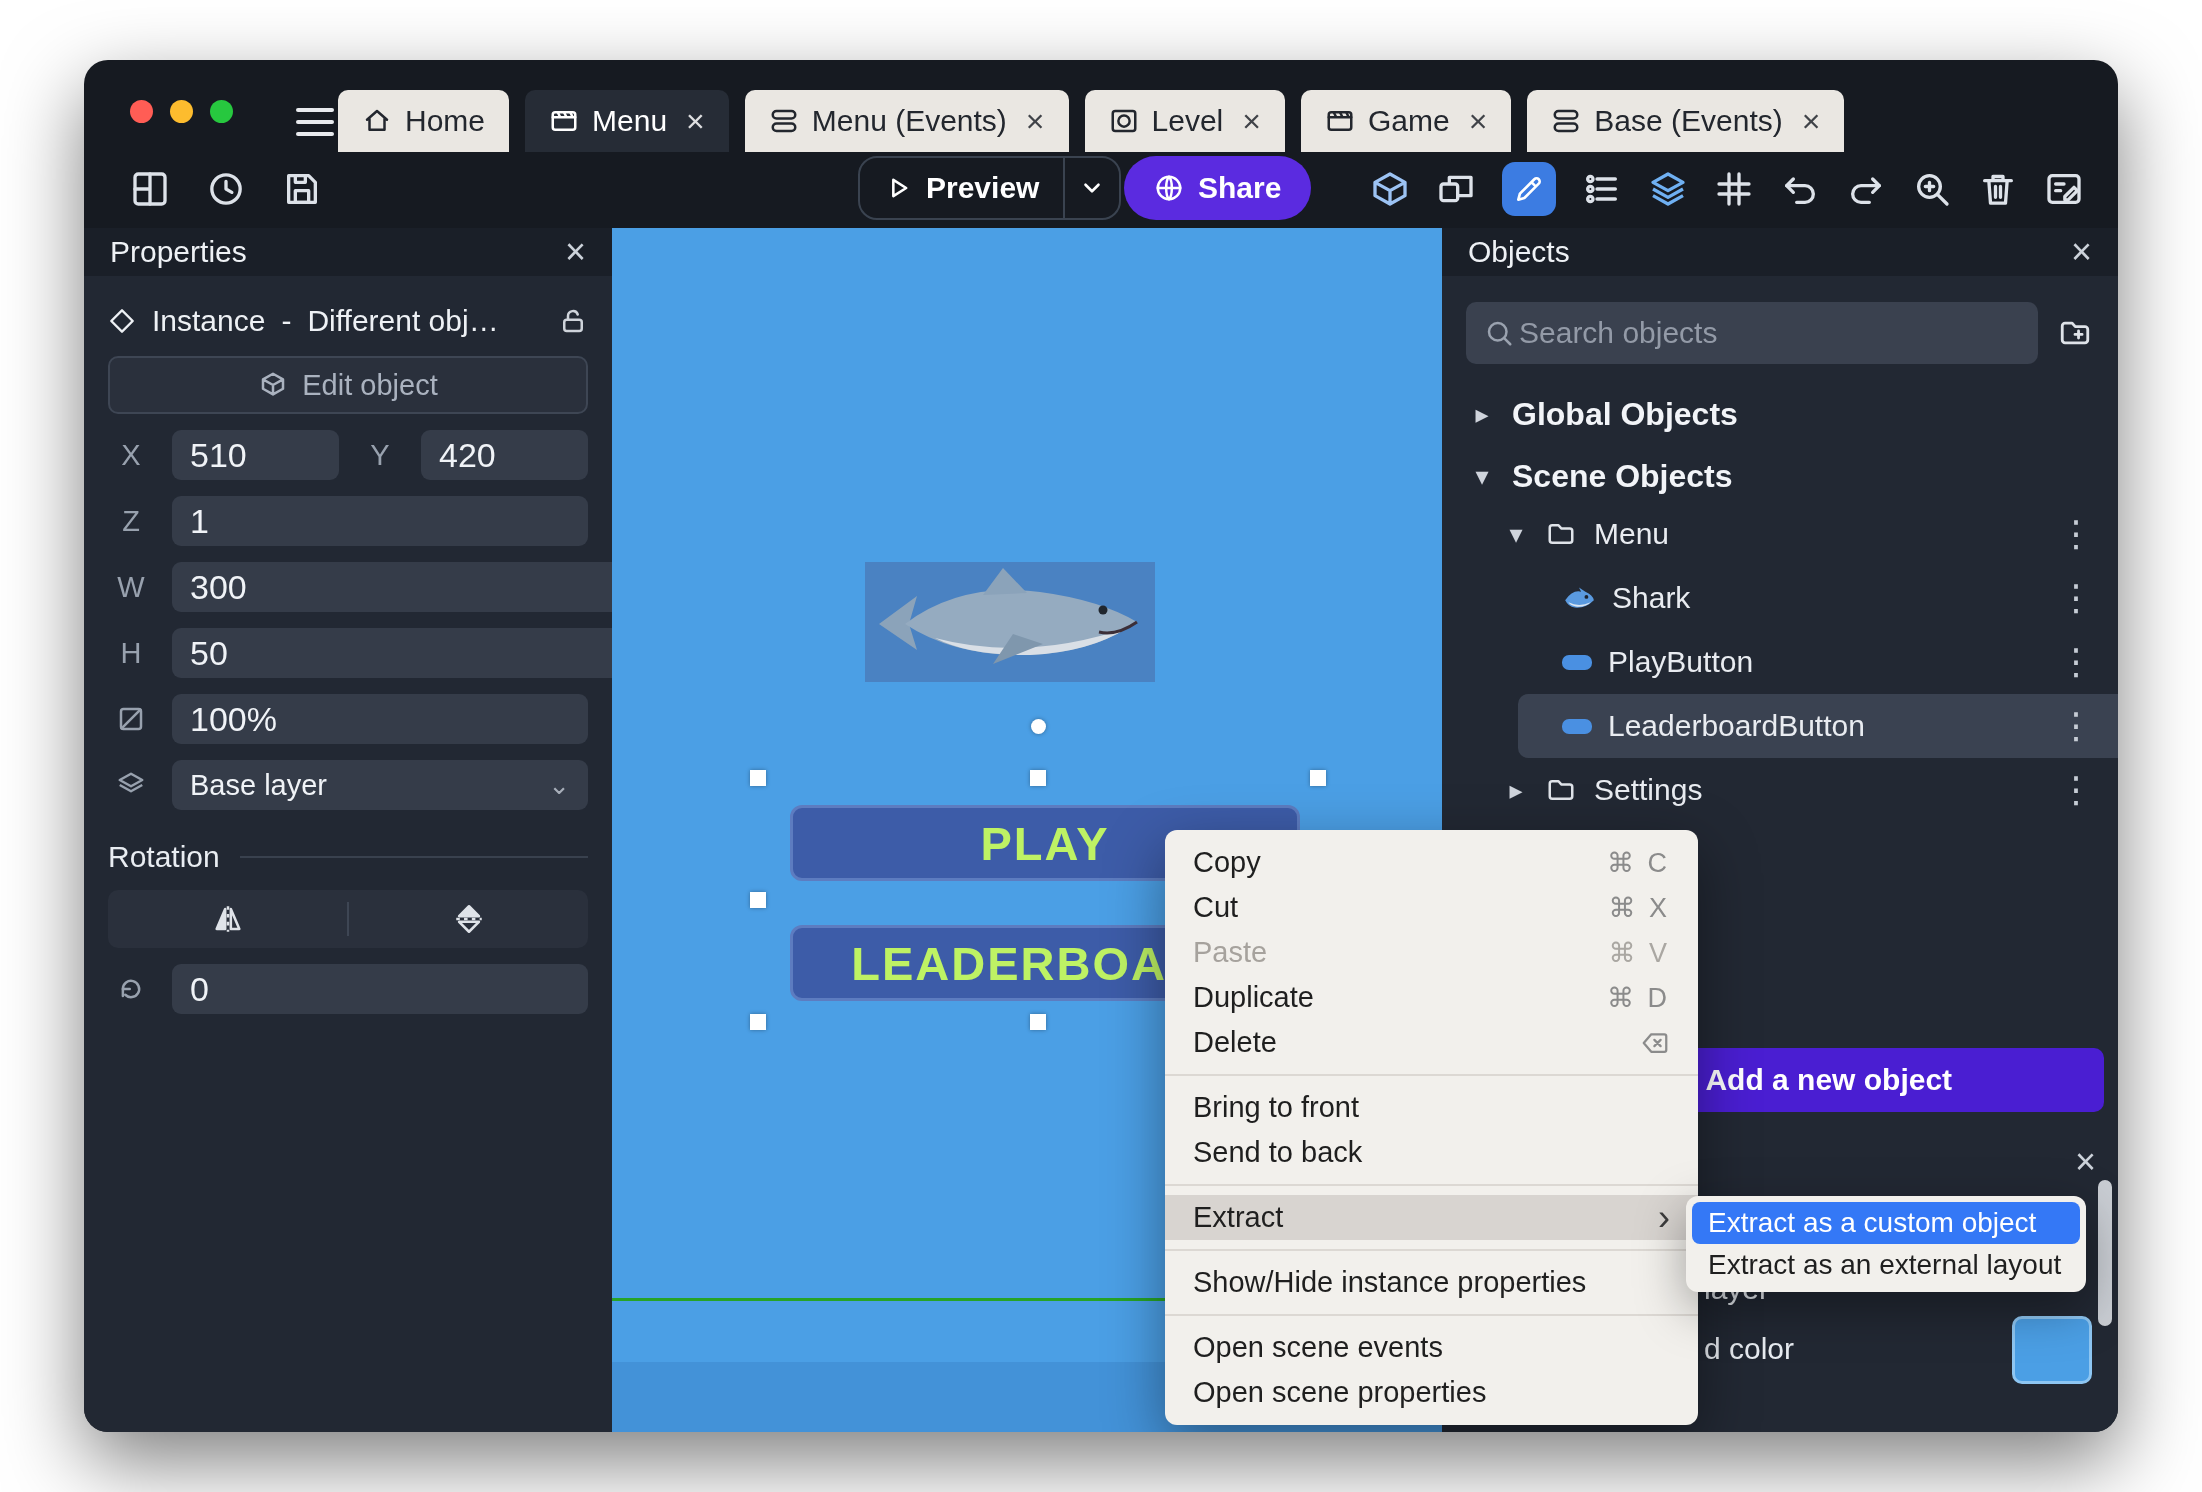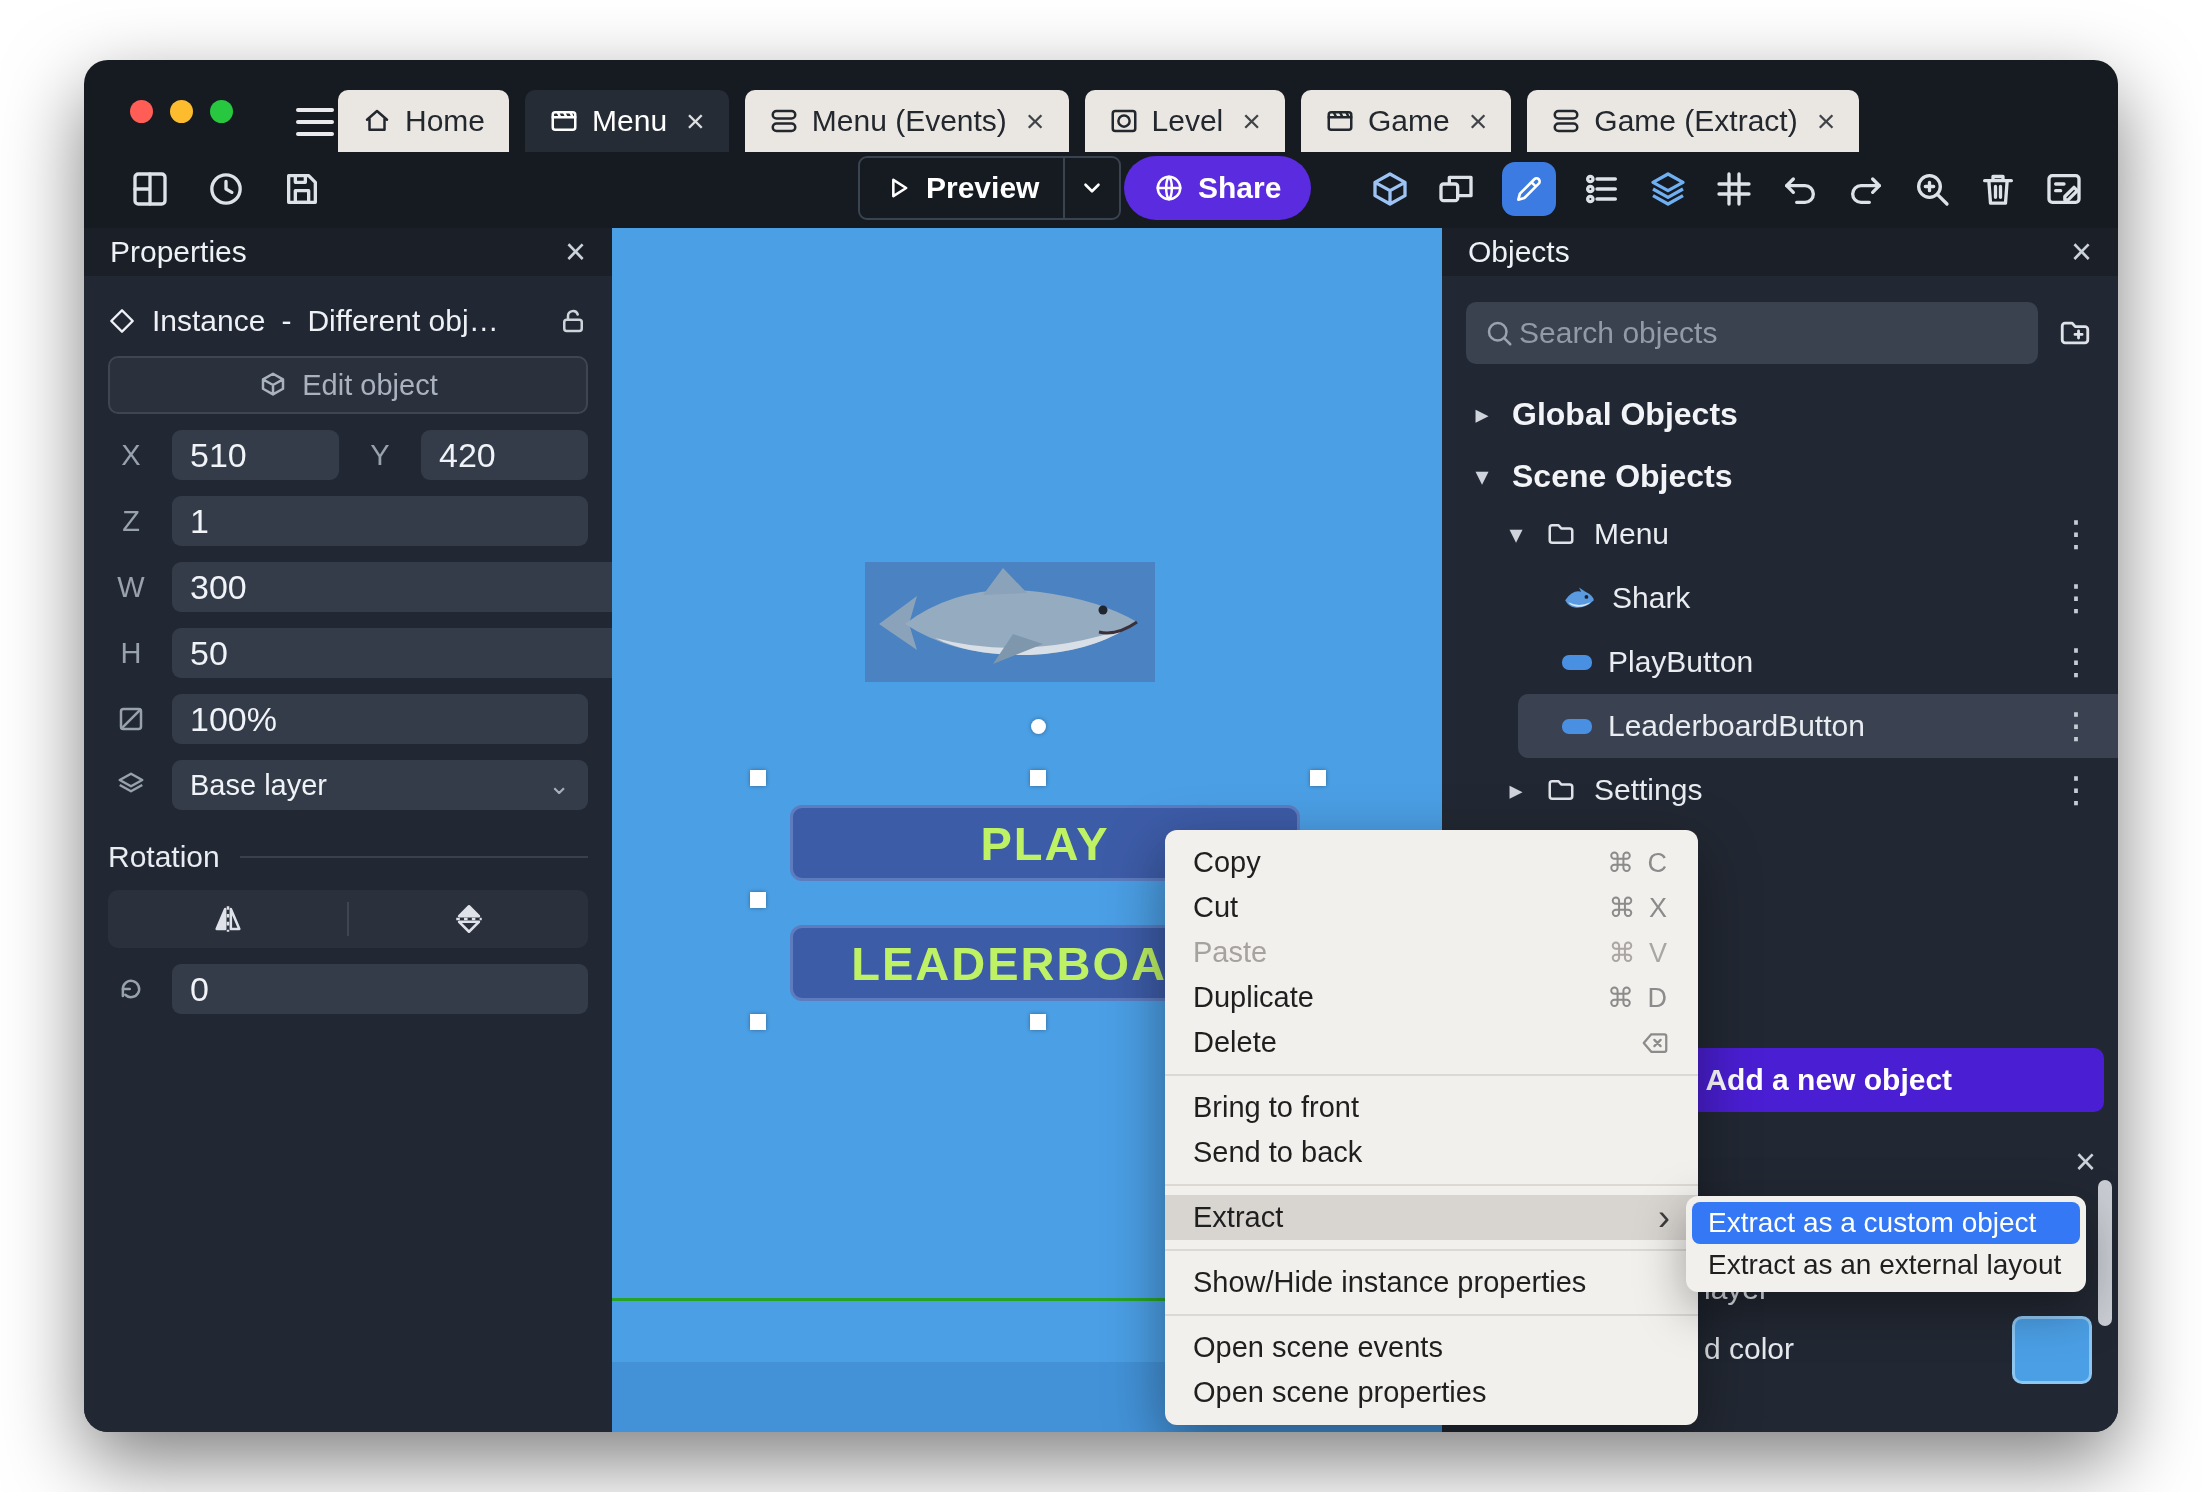--- a/index.html
+++ b/index.html
@@ -24,21 +24,21 @@
     background:#eae7e2; color:#23272e; font-size:30px; border-radius:10px 10px 0 0; cursor:pointer; white-space:nowrap; }
   .tab.active { background:#262c36; color:#ffffff; }
   .ticon { width:30px; height:30px; }
   .tclose { font-size:32px; line-height:1; margin-left:6px; opacity:.85; }
 
   
   .toolbar { position:relative; height:76px; }
   .tb-left { position:absolute; left:46px; top:4px; height:66px; display:flex; align-items:center; gap:36px; }
   .tb-icon { width:40px; height:40px; color:#dde2e9; cursor:pointer; }
   .preview { position:absolute; left:774px; top:4px; height:64px; display:flex; align-items:flex-end;
-    border:2px solid #3a4350; border-radius:9px; color:#fff; }
+    border:2px solid #3a4350; border-radius:19px; color:#fff; }
   .pmain { display:flex; align-items:center; gap:14px; padding:0 24px; font-size:30px; font-weight:700; height:100%; cursor:pointer; }
   .pdiv { width:2px; height:100%; background:#3a4350; }
   .pdrop { width:54px; height:100%; display:flex; align-items:center; justify-content:center; cursor:pointer; }
   .share { position:absolute; left:1040px; top:4px; height:64px; padding:0 30px; display:flex; align-items:center; gap:14px;
     background:#5b2be0; border-radius:32px; color:#fff; font-size:30px; font-weight:700; cursor:pointer; }
   .tb-right { position:absolute; right:34px; top:4px; height:66px; display:flex; align-items:center; gap:26px; }
   .icon-blue { color:#6fb0f2; }
   .icon-teal { color:#9cc3f4; }
   .pencil-active { width:54px; height:54px; background:#3c7ce2; border-radius:13px; display:flex; align-items:center; justify-content:center; color:#fff; cursor:pointer; flex:none; }
 
@@ -183,21 +183,21 @@
             <path d="M3 9 H21 M7 5 L9 9 M12 5 L14 9 M17 5 L19 9"></path>
           </svg>
         <span>Game</span>
         <span class="tclose">×</span>
       </div>
       <div class="tab">
         <svg class="ticon" viewBox="0 0 24 24" fill="none" stroke="currentColor" stroke-width="2" stroke-linecap="round" stroke-linejoin="round">
             <rect x="3" y="4" width="18" height="6" rx="3"></rect>
             <rect x="3" y="14" width="18" height="6" rx="3"></rect>
           </svg>
-        <span>Game (Extract)</span>
+        <span>Base (Events)</span>
         <span class="tclose">×</span>
       </div>
     </div>
   </div>
 
   <div class="toolbar">
     <div class="tb-left">
       <svg class="tb-icon" viewBox="0 0 24 24" fill="none" stroke="currentColor" stroke-width="2" stroke-linecap="round" stroke-linejoin="round">
           <rect x="3" y="3" width="18" height="18" rx="2"></rect>
           <path d="M12 3 V21 M3 12 H12"></path>

